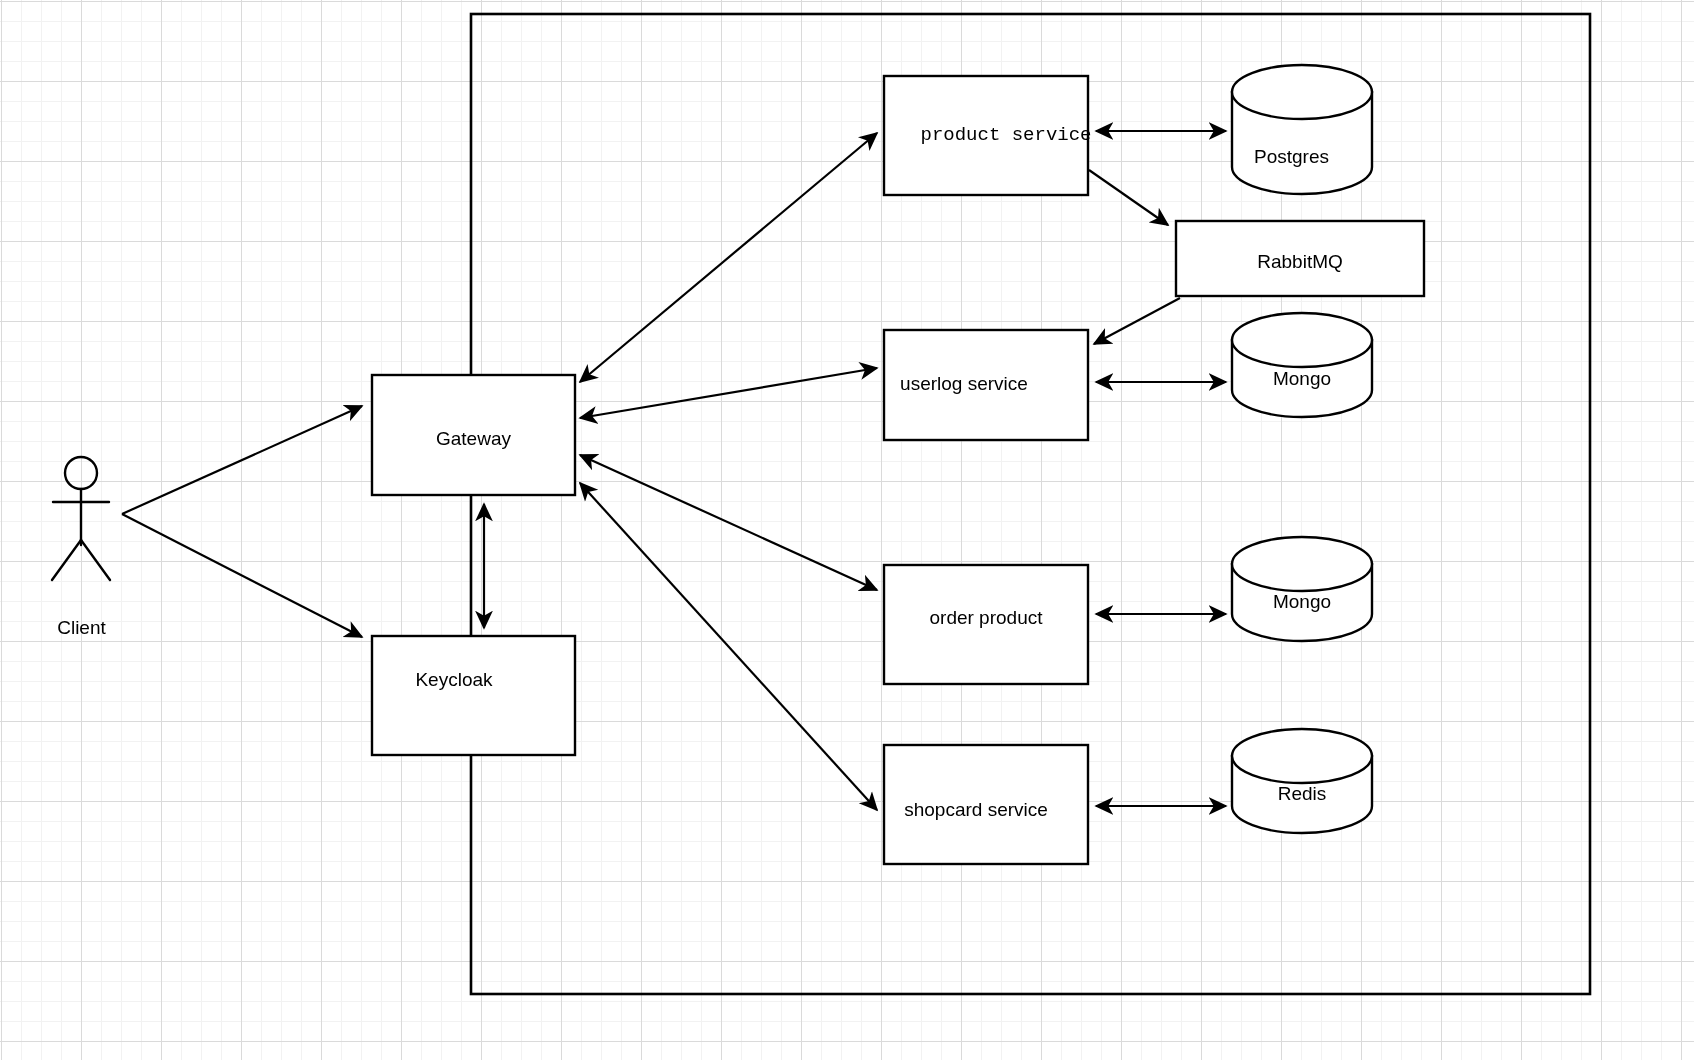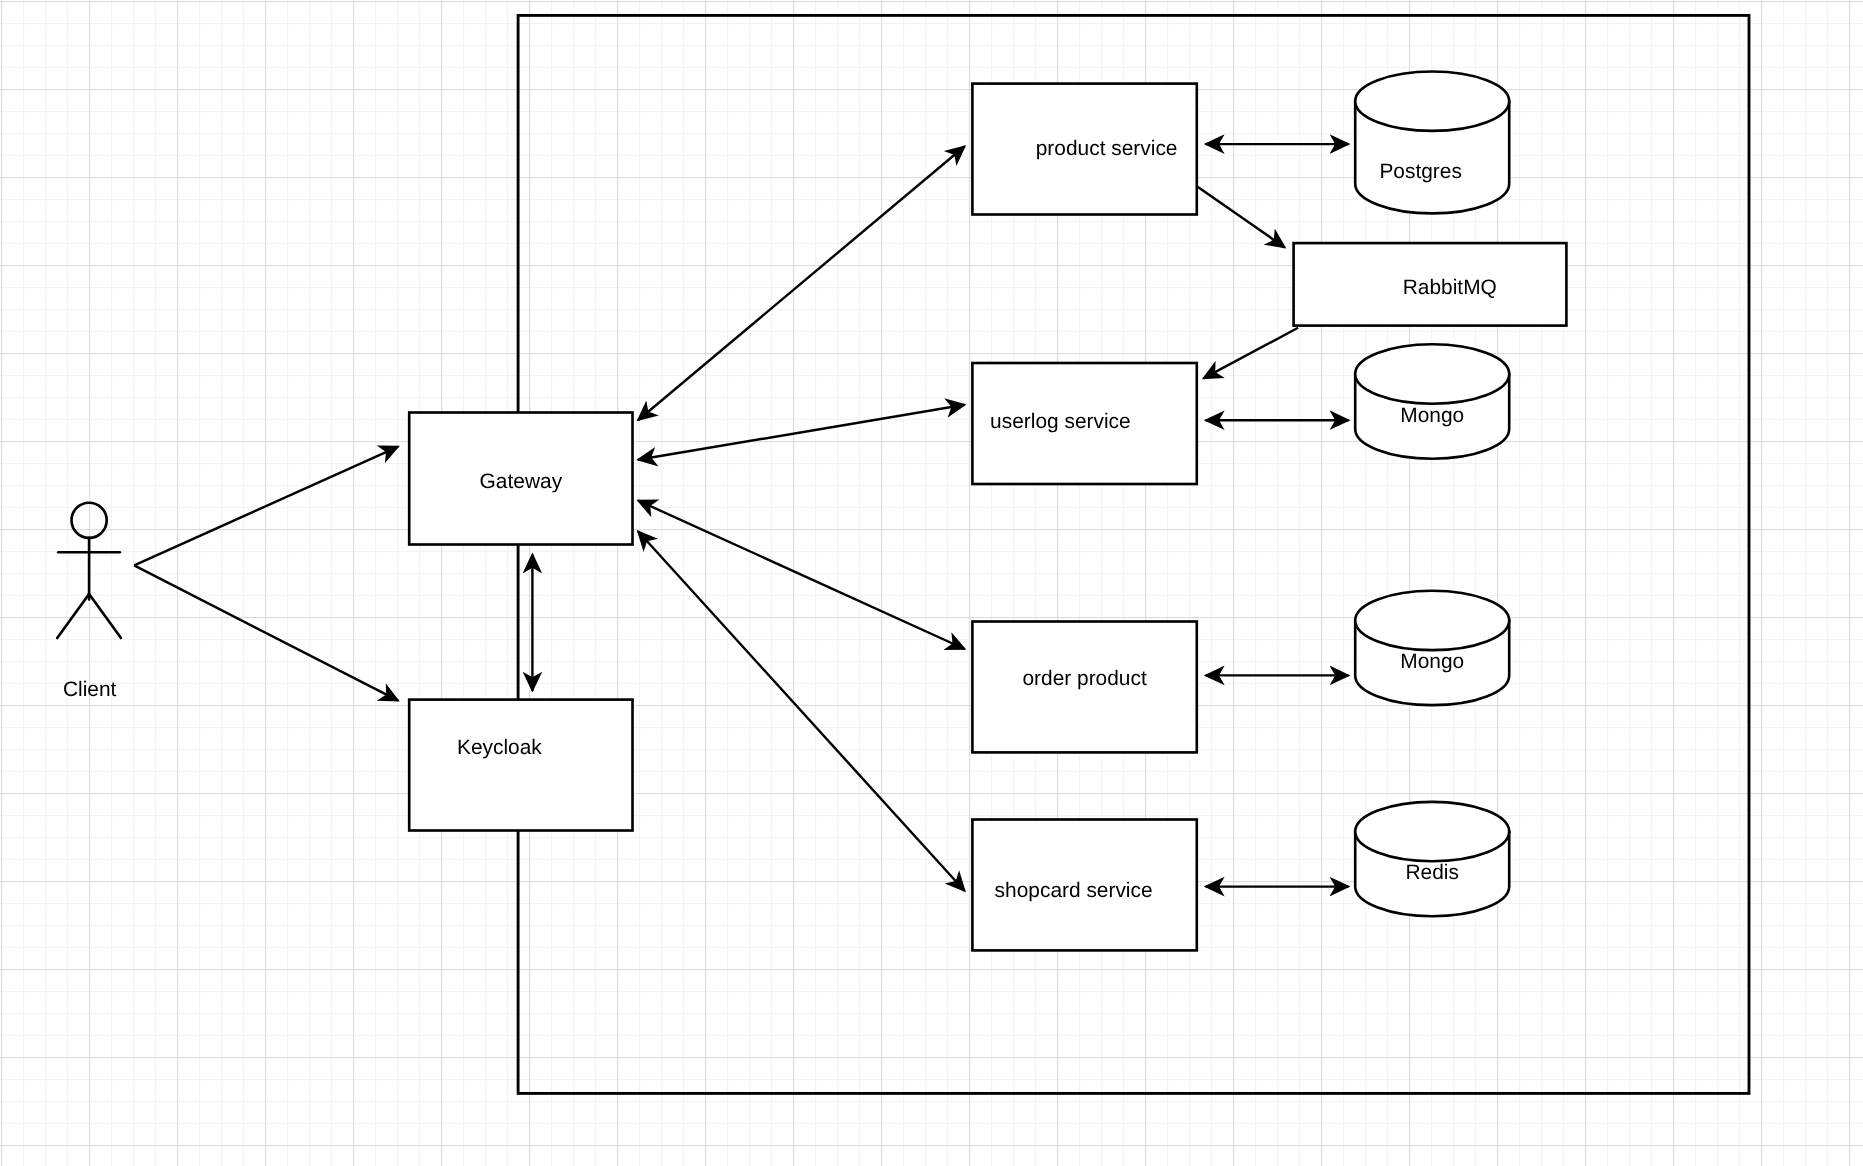--- a/index.html
+++ b/index.html
@@ -151,29 +151,29 @@
 
     <rect class="shape-outline" x="372" y="636" width="203" height="119"></rect>
   </svg>
 
   <div class="node-label" style="left: 0px; top: 618px; width: 163px;">Client</div>
 
   <div class="node-label" style="left: 372px; top: 429px; width: 203px;">Gateway</div>
 
   <div class="node-label" style="left: 372px; top: 670px; width: 164px;">Keycloak</div>
 
-  <div class="node-label" style="left: 884px; top: 126px; width: 244px;">product service</div>
+  <div class="node-label" style="left: 884px; top: 126px; width: 244px; font-family: Liberation Mono, monospace;">product service</div>
 
   <div class="node-label" style="left: 884px; top: 374px; width: 160px;">userlog service</div>
 
   <div class="node-label" style="left: 884px; top: 608px; width: 204px;">order product</div>
 
   <div class="node-label" style="left: 884px; top: 800px; width: 184px;">shopcard service</div>
 
-  <div class="node-label" style="left: 1176px; top: 252px; width: 248px; padding-left: 18px;">RabbitMQ</div>
+  <div class="node-label" style="left: 1176px; top: 252px; width: 248px;">RabbitMQ</div>
 
   <div class="node-label" style="left: 1232px; top: 147px; width: 119px;">Postgres</div>
 
   <div class="node-label" style="left: 1232px; top: 369px; width: 140px;">Mongo</div>
 
   <div class="node-label" style="left: 1232px; top: 592px; width: 140px;">Mongo</div>
 
   <div class="node-label" style="left: 1232px; top: 784px; width: 140px;">Redis</div>
 
 </div>

